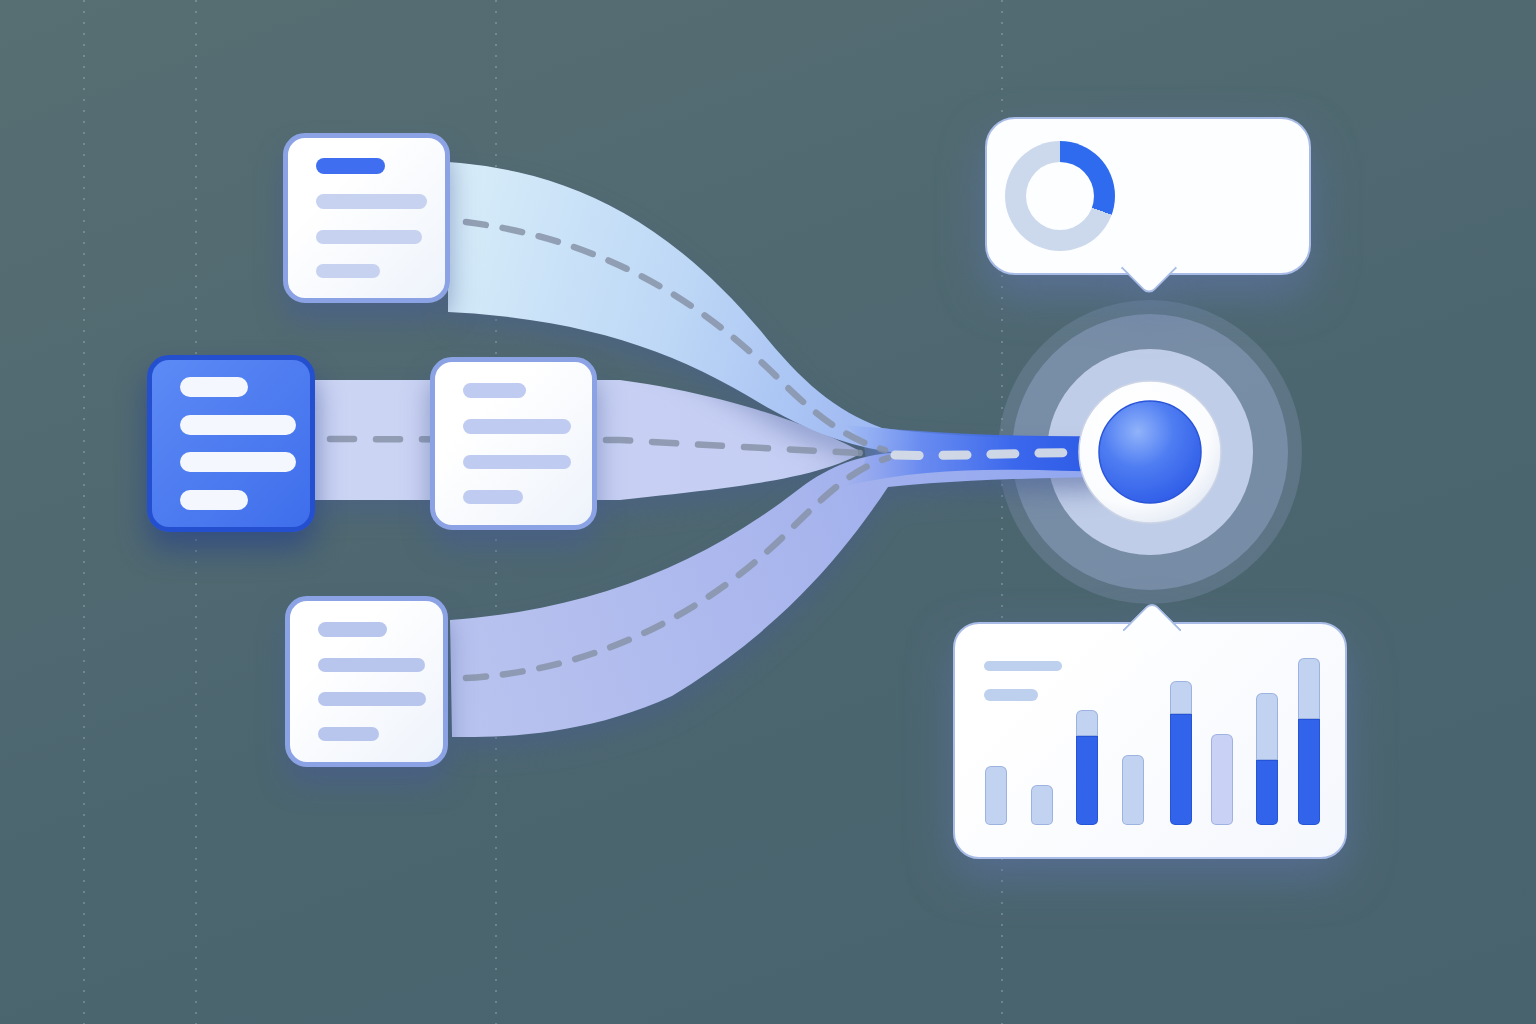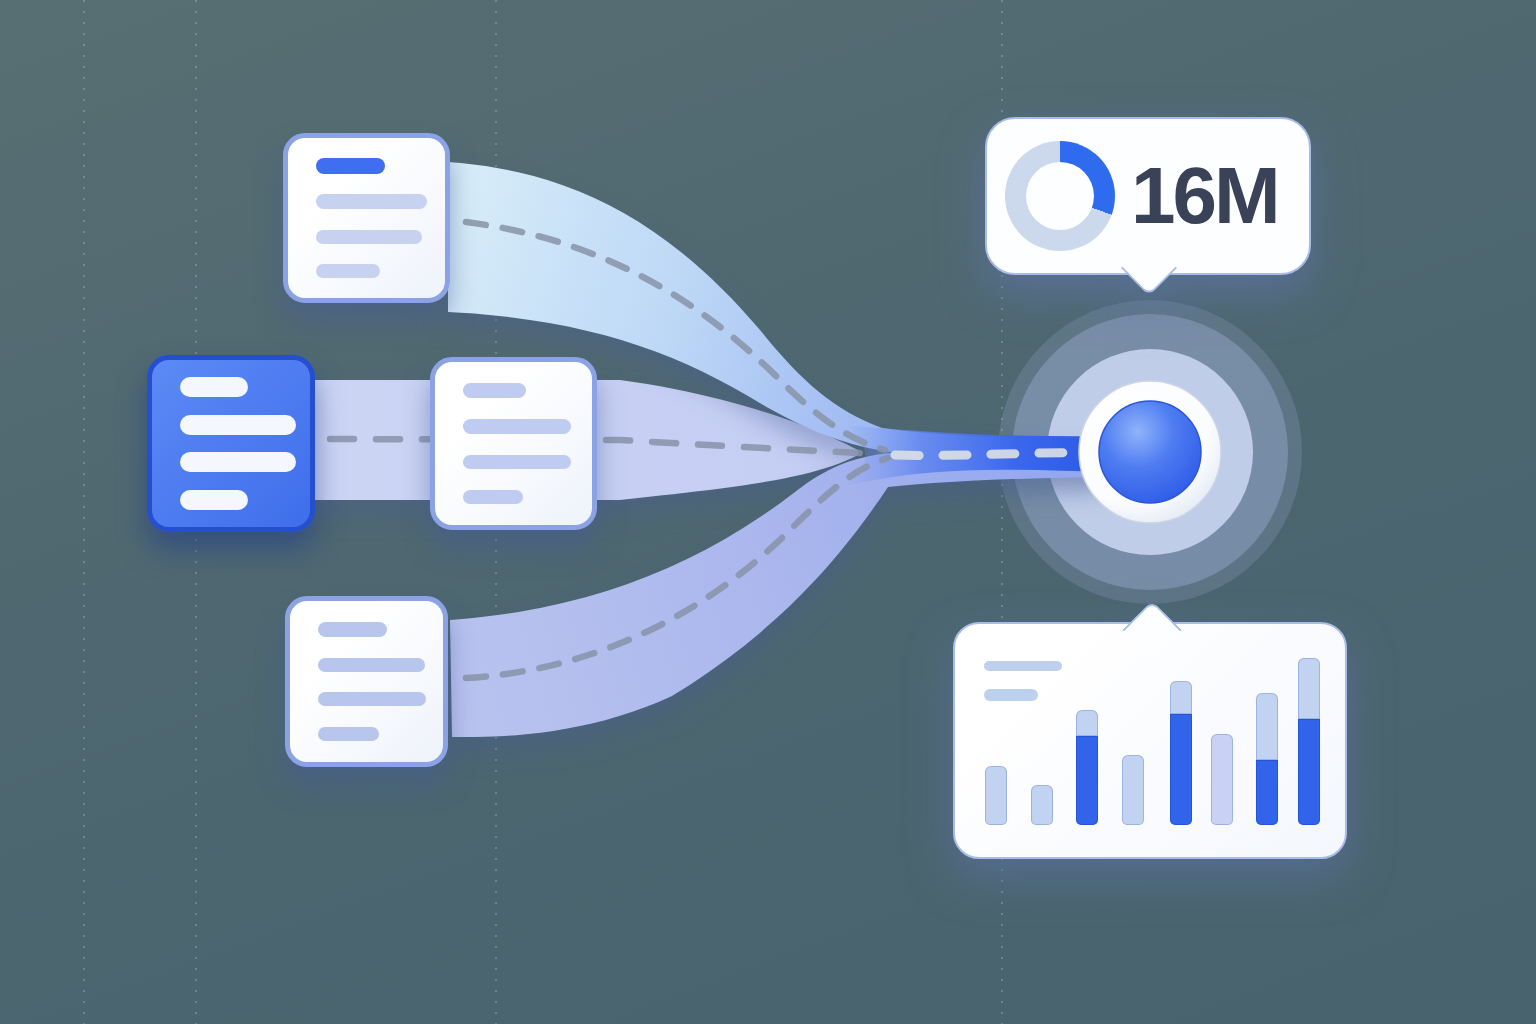--- a/index.html
+++ b/index.html
@@ -159,21 +159,20 @@
   <div id="card-bottom" class="doc-card">
       <div class="pbar" style="width: 69px; height: 15px; background: rgb(184, 198, 238);"></div>
       <div class="pbar" style="width: 107px; height: 14px; background: rgb(184, 198, 238);"></div>
       <div class="pbar" style="width: 108px; height: 14px; background: rgb(184, 198, 238);"></div>
       <div class="pbar" style="width: 61px; height: 14px; background: rgb(184, 198, 238);"></div>
     </div>
 
   <div id="badge">
     <div class="tail"></div>
     <div class="donut" style="background: conic-gradient(rgb(46, 107, 238) 0deg, rgb(46, 107, 238) 110deg, rgb(204, 217, 236) 110deg, rgb(204, 217, 236) 360deg);"></div>
-    <div class="metric">16M</div>
   </div>
 
   <div id="chartcard">
     <div class="tail-up"></div>
     <div>
         <div class="titlebar" style="top: 37px; width: 78px; height: 10px; background: rgb(189, 208, 238);"></div>
         <div class="titlebar" style="top: 65px; width: 54px; height: 12px; background: rgb(189, 208, 238);"></div>
       </div>
     <div>
         <div class="vbar" style="left: 30px; height: 59px;">

